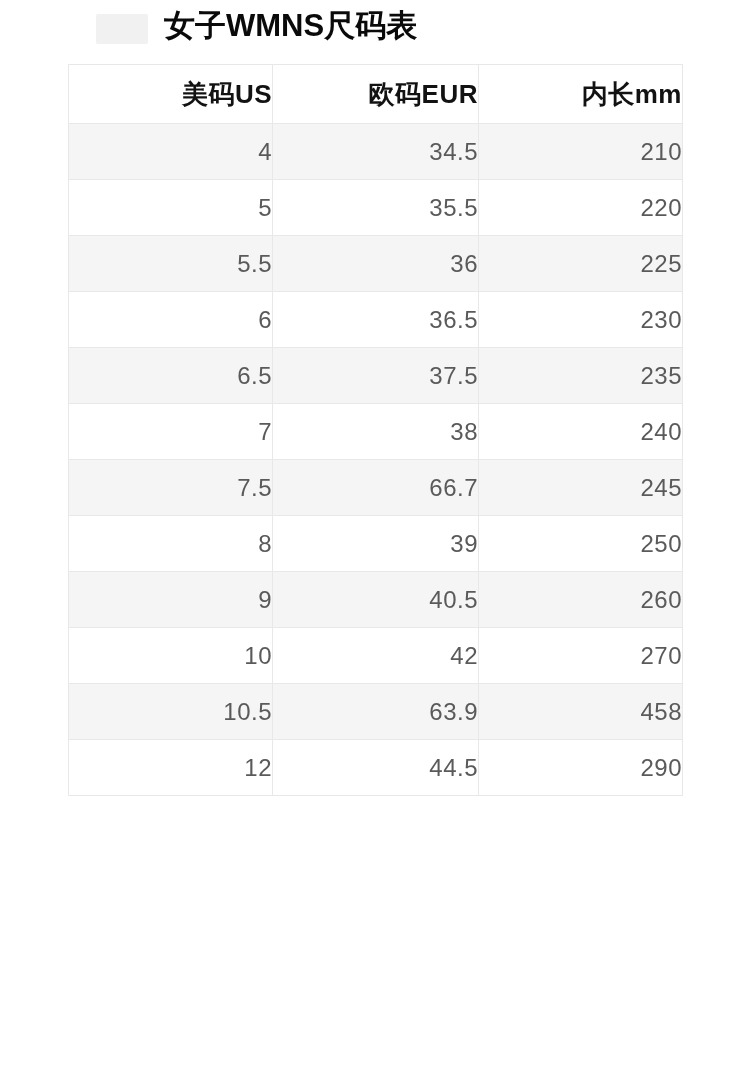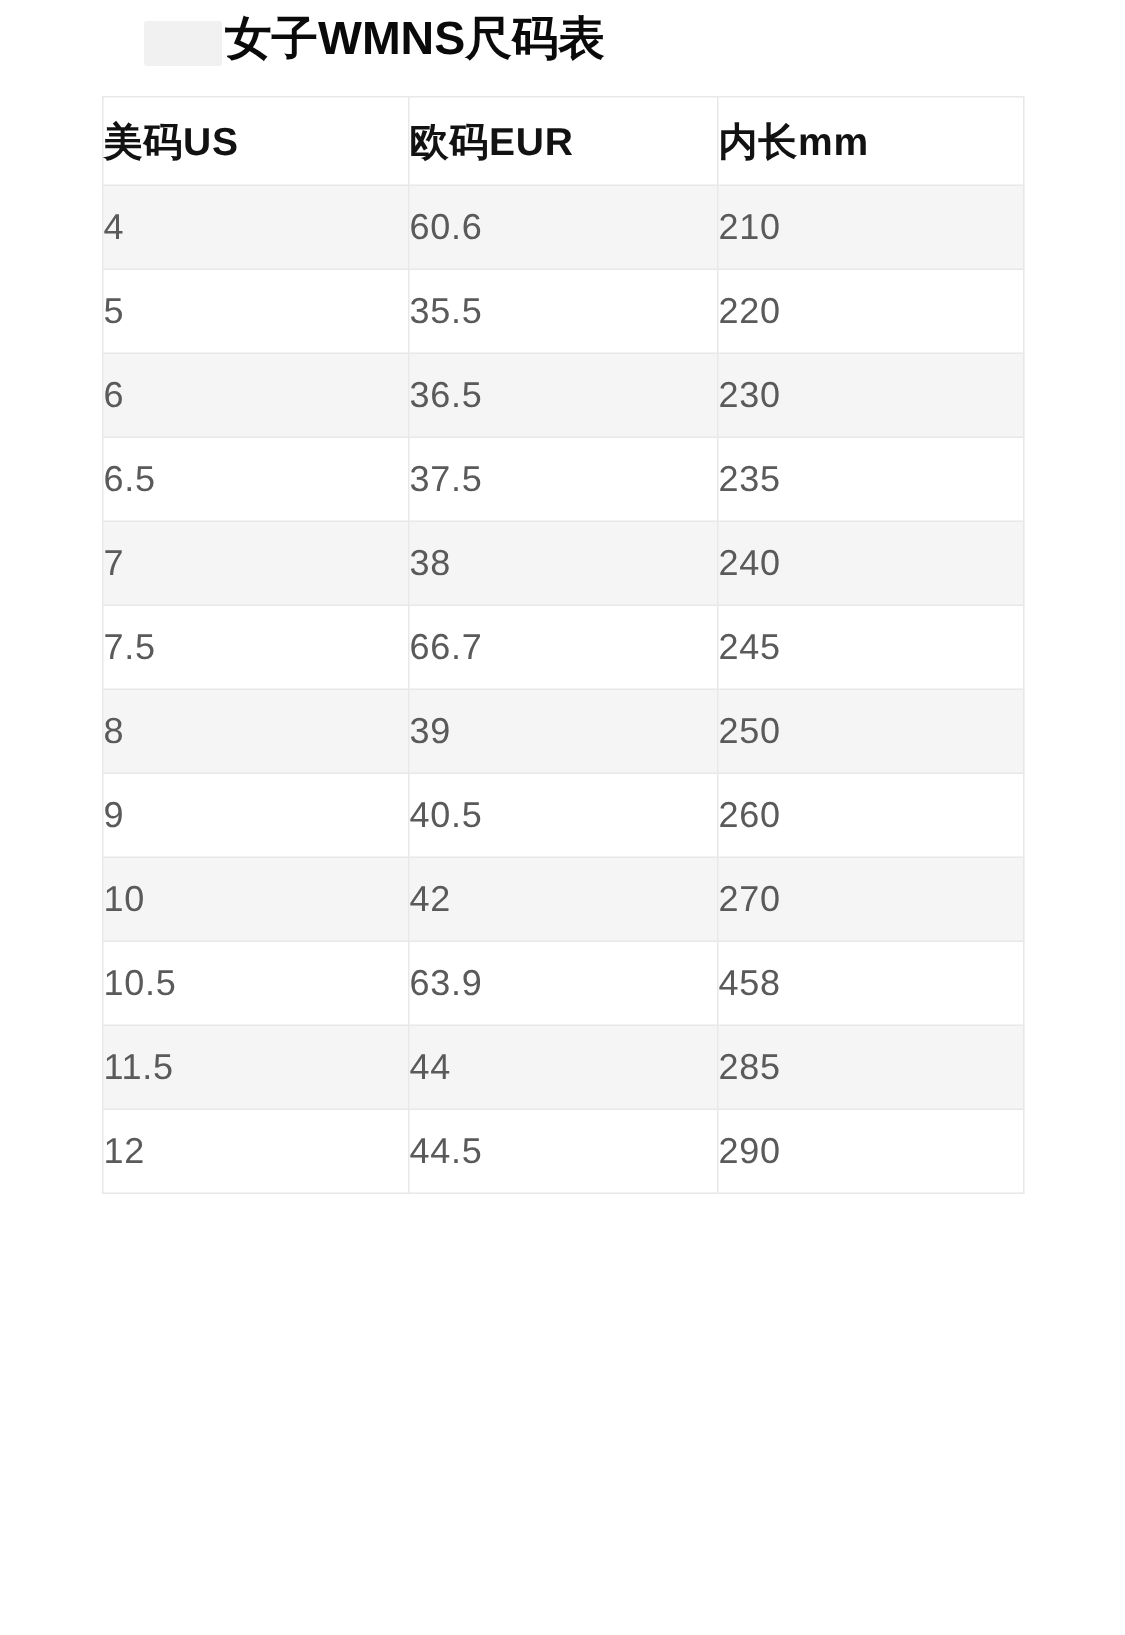--- a/index.html
+++ b/index.html
@@ -28,21 +28,21 @@
     top: 14px;
     width: 52px;
     height: 30px;
     background: #f1f1f1;
     border-radius: 2px;
   }
 
   
   .chart-title {
     position: absolute;
-    left: 150px;
+    left: 164px;
     top: 4px;
     height: 44px;
     line-height: 44px;
     font-size: 31px;
     font-weight: bold;
     color: #0a0a0a;
     letter-spacing: 0px;
     white-space: nowrap;
   }
 
@@ -55,21 +55,21 @@
     border-collapse: collapse;
     table-layout: fixed;
   }
   .size-table col.c-us  { width: 204px; }
   .size-table col.c-eur { width: 206px; }
   .size-table col.c-mm  { width: 204px; }
 
   .size-table th,
   .size-table td {
     border: 1px solid #e8e8e8;
-    text-align: left;
+    text-align: right;
     vertical-align: middle;
     padding: 0;
   }
 
   .size-table thead th {
     height: 58px;
     background: #ffffff;
     font-size: 26px;
     font-weight: 600;
     color: #121212;
@@ -109,27 +109,32 @@
     <thead>
       <tr>
         <th>美码US</th>
         <th>欧码EUR</th>
         <th>内长mm</th>
       </tr>
     </thead>
     <tbody id="table-body">
         <tr>
           <td>4</td>
-          <td>60.6</td>
+          <td>34.5</td>
           <td>210</td>
         </tr>
         <tr>
           <td>5</td>
           <td>35.5</td>
           <td>220</td>
+        </tr>
+        <tr>
+          <td>5.5</td>
+          <td>36</td>
+          <td>225</td>
         </tr>
         <tr>
           <td>6</td>
           <td>36.5</td>
           <td>230</td>
         </tr>
         <tr>
           <td>6.5</td>
           <td>37.5</td>
           <td>235</td>
@@ -158,25 +163,20 @@
           <td>10</td>
           <td>42</td>
           <td>270</td>
         </tr>
         <tr>
           <td>10.5</td>
           <td>63.9</td>
           <td>458</td>
         </tr>
         <tr>
-          <td>11.5</td>
-          <td>44</td>
-          <td>285</td>
-        </tr>
-        <tr>
           <td>12</td>
           <td>44.5</td>
           <td>290</td>
         </tr>
       </tbody>
   </table>
 
 </div>
 
 </body></html>

